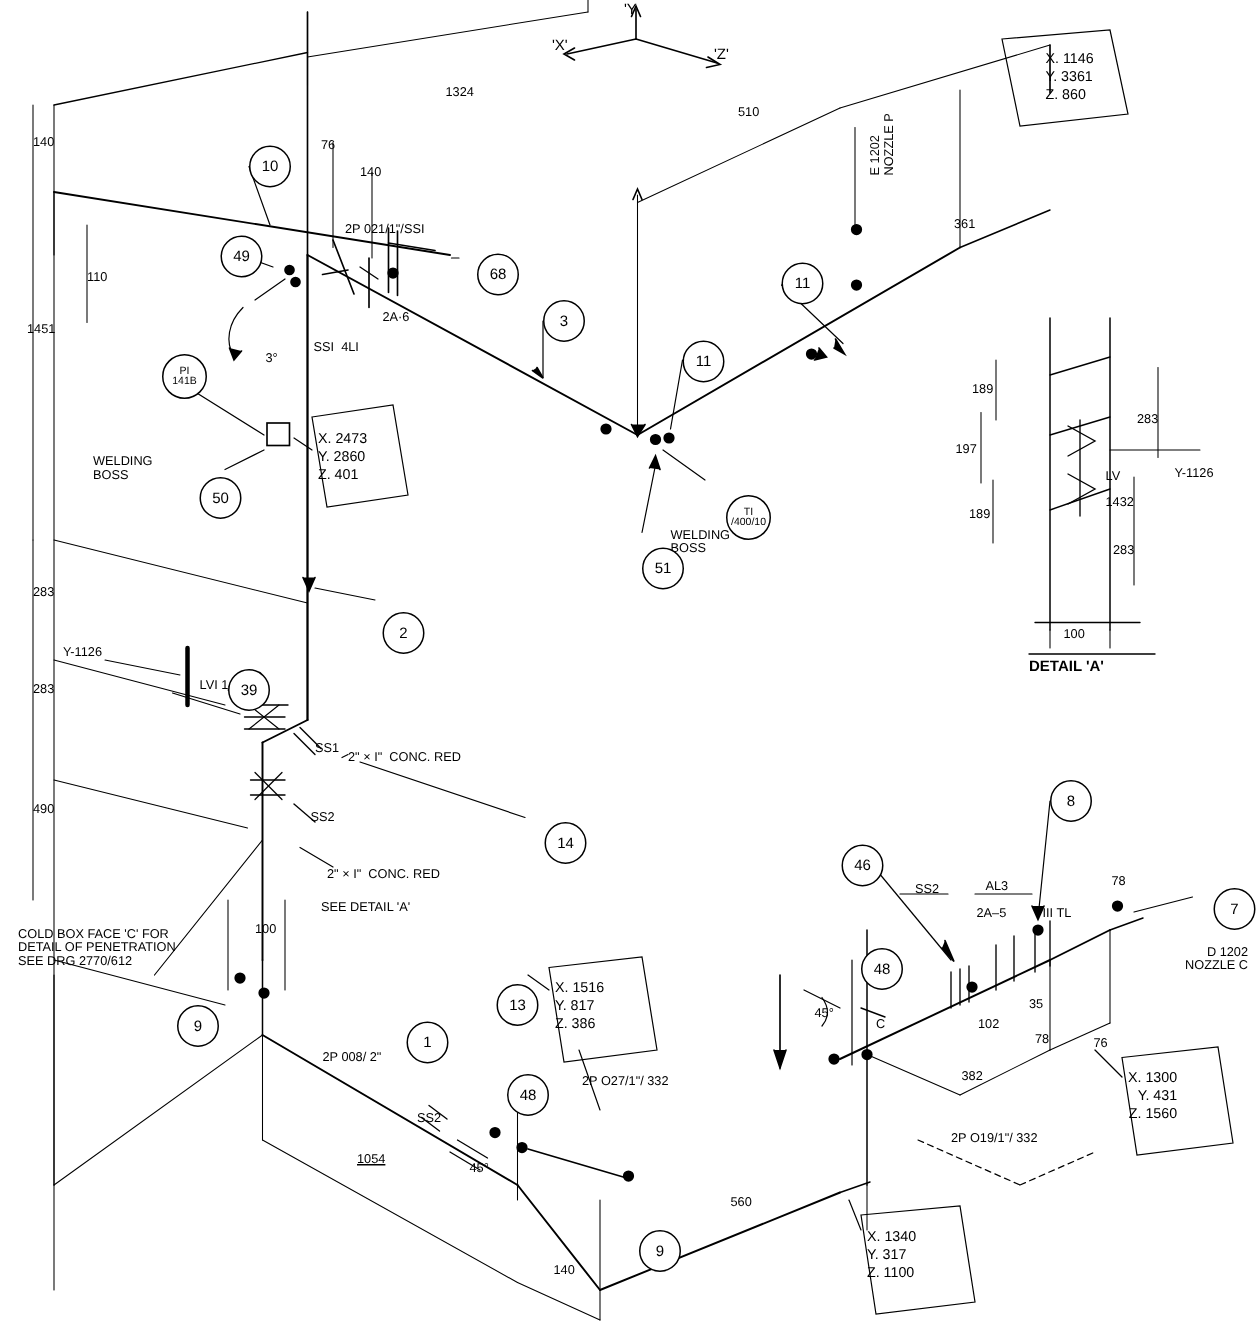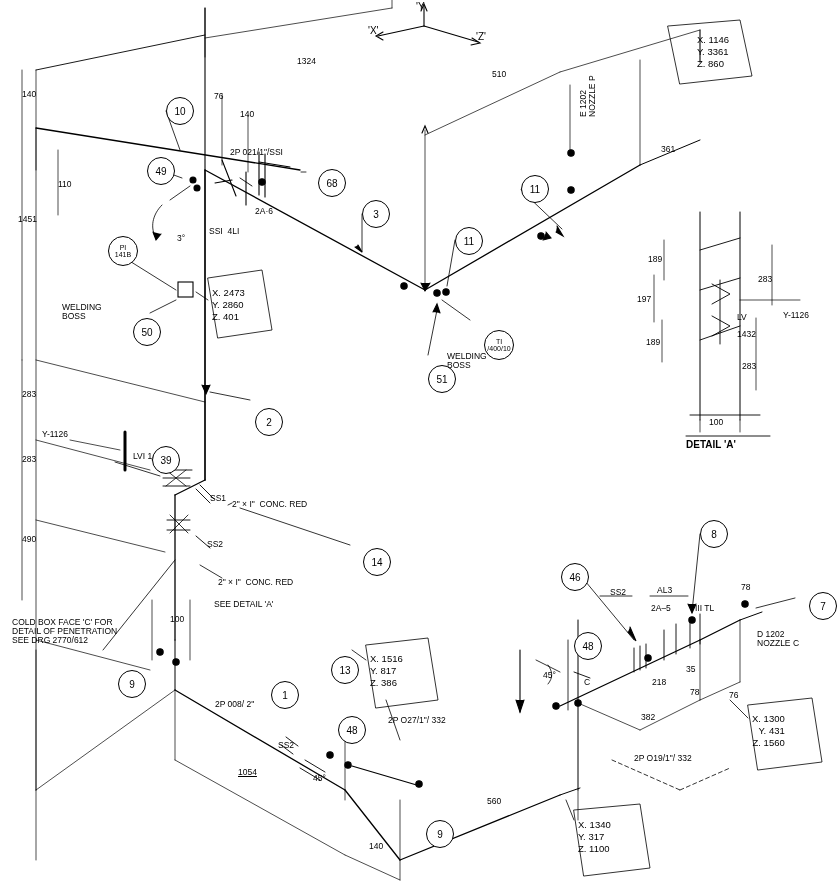--- a/index.html
+++ b/index.html
@@ -243,33 +243,33 @@
   <div class="lbl" style="left:476px;top:32px;">'Z'</div>
 
   <div id="dims">
       <div class="lbl sm" style="left: 22px; top: 90px;">140</div>
       <div class="lbl sm" style="left: 58px; top: 180px;">110</div>
       <div class="lbl sm" style="left: 18px; top: 215px;">1451</div>
       <div class="lbl sm" style="left: 297px; top: 57px;">1324</div>
       <div class="lbl sm" style="left: 214px; top: 92px;">76</div>
       <div class="lbl sm" style="left: 240px; top: 110px;">140</div>
       <div class="lbl sm" style="left: 492px; top: 70px;">510</div>
-      <div class="lbl sm" style="left: 661px; top: 145px;">361</div>
+      <div class="lbl sm" style="left: 636px; top: 145px;">361</div>
       <div class="lbl sm" style="left: 177px; top: 234px;">3°</div>
       <div class="lbl sm" style="left: 22px; top: 390px;">283</div>
       <div class="lbl sm" style="left: 22px; top: 455px;">283</div>
       <div class="lbl sm" style="left: 22px; top: 535px;">490</div>
       <div class="lbl sm" style="left: 170px; top: 615px;">100</div>
       <div class="lbl sm" style="left: 238px; top: 768px; text-decoration: underline;">1054</div>
       <div class="lbl sm" style="left: 313px; top: 774px;">45°</div>
       <div class="lbl sm" style="left: 369px; top: 842px;">140</div>
       <div class="lbl sm" style="left: 487px; top: 797px;">560</div>
       <div class="lbl sm" style="left: 543px; top: 671px;">45°</div>
       <div class="lbl sm" style="left: 641px; top: 713px;">382</div>
-      <div class="lbl sm" style="left: 652px; top: 678px;">218</div>
+      <div class="lbl sm" style="left: 652px; top: 678px;">102</div>
       <div class="lbl sm" style="left: 690px; top: 688px;">78</div>
       <div class="lbl sm" style="left: 686px; top: 665px;">35</div>
       <div class="lbl sm" style="left: 729px; top: 691px;">76</div>
       <div class="lbl sm" style="left: 741px; top: 583px;">78</div>
       <div class="lbl sm" style="left: 648px; top: 255px;">189</div>
       <div class="lbl sm" style="left: 637px; top: 295px;">197</div>
       <div class="lbl sm" style="left: 646px; top: 338px;">189</div>
       <div class="lbl sm" style="left: 758px; top: 275px;">283</div>
       <div class="lbl sm" style="left: 742px; top: 362px;">283</div>
       <div class="lbl sm" style="left: 709px; top: 418px;">100</div>
@@ -297,21 +297,21 @@
 DETAIL OF PENETRATION
 SEE DRG 2770/612</div>
       <div class="lbl sm" style="left: 215px; top: 700px;">2P 008/ 2"</div>
       <div class="lbl sm" style="left: 278px; top: 741px;">SS2</div>
       <div class="lbl sm" style="left: 388px; top: 716px;">2P O27/1"/ 332</div>
       <div class="lbl sm" style="left: 634px; top: 754px;">2P O19/1"/ 332</div>
       <div class="lbl sm" style="left: 610px; top: 588px;">SS2</div>
       <div class="lbl sm" style="left: 657px; top: 586px;">AL3</div>
       <div class="lbl sm" style="left: 651px; top: 604px;">2A–5</div>
       <div class="lbl sm" style="left: 695px; top: 604px;">III TL</div>
-      <div class="lbl sm" style="left: 757px; top: 630px;">D 1202
+      <div class="lbl sm" style="left: 790px; top: 630px; text-align: right;">D 1202
 NOZZLE C</div>
       <div class="lbl sm" style="left: 737px; top: 313px;">LV</div>
       <div class="lbl sm" style="left: 783px; top: 311px;">Y-1126</div>
       <div class="lbl sm" style="left: 584px; top: 678px;">C</div>
     </div>
 
   <div id="coords">
       <div class="coordbox" style="left: 697px; top: 34px;">X. 1146
 Y. 3361
 Z. 860</div>

